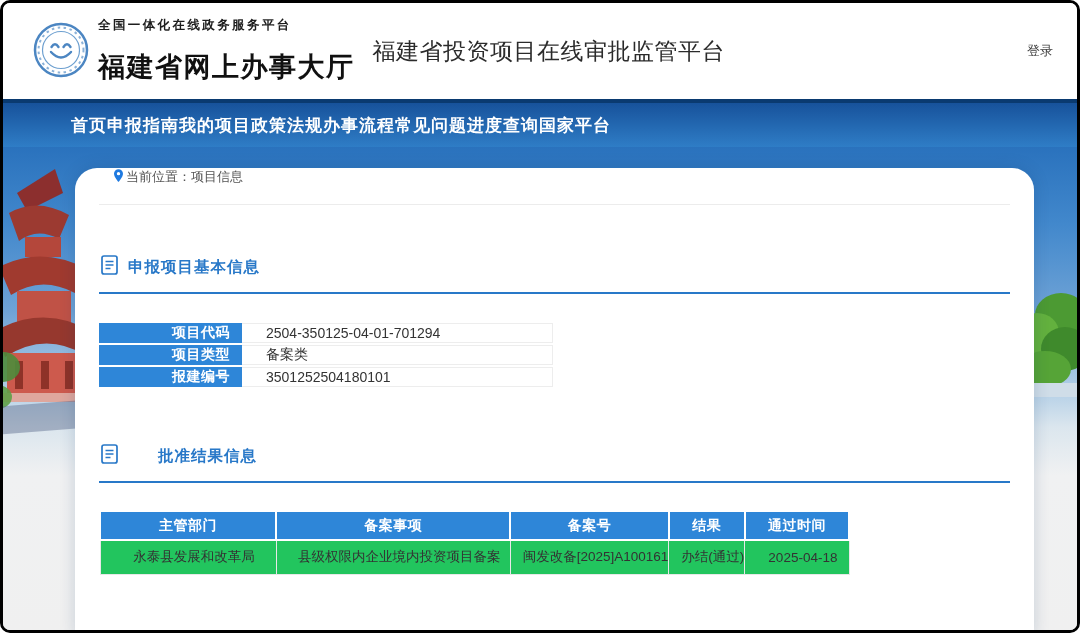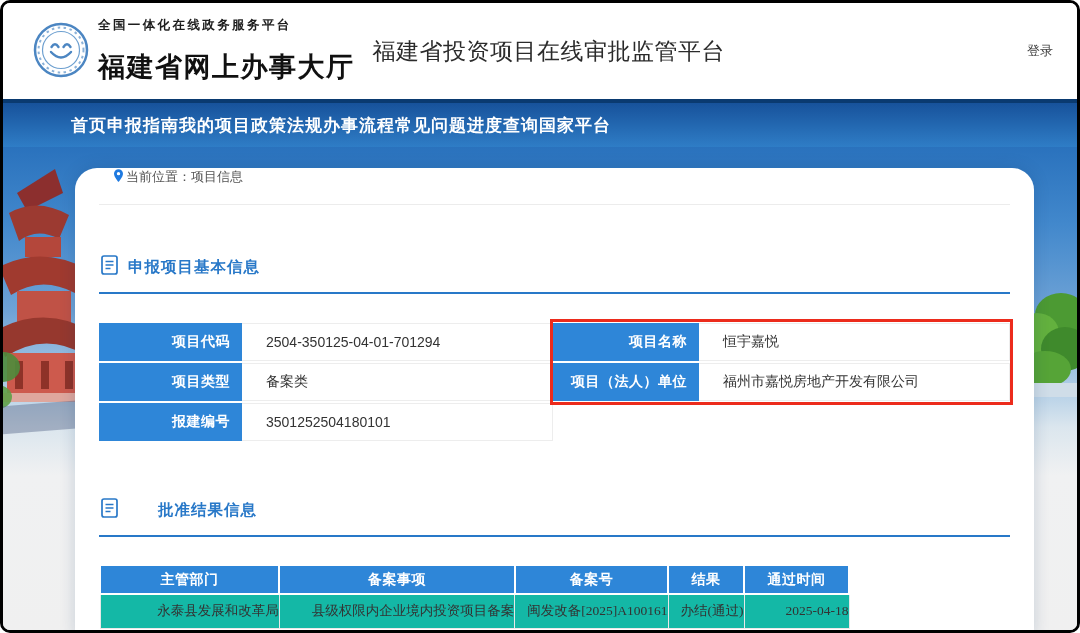--- a/index.html
+++ b/index.html
@@ -54,21 +54,21 @@
   .breadcrumb-text{font-size:13px;color:#555;}
   .section-head{display:flex;align-items:center;gap:10px;padding-left:2px;}
   .section-head .sec-title{color:var(--title-blue);font-size:15.5px;font-weight:bold;letter-spacing:1px;}
   .sec1{margin-top:50px;}
   .sec2{margin-top:55px;gap:40px;}
   .blue-hr{height:2px;background:var(--title-blue);margin-top:13px;}
   
   .info-grid{margin-top:29px;display:flex;}
   .col-left{width:454px;}
   .col-right{width:457px;position:relative;}
-  .field-row{display:flex;height:38px;margin-bottom:2px;}
+  .field-row{display:flex;height:20px;margin-bottom:2px;}
   .field-label{
     width:143px;flex:0 0 143px;background:var(--accent-blue);color:#fff;
     font-size:14px;font-weight:bold;display:flex;align-items:center;
     justify-content:flex-end;padding-right:12px;letter-spacing:.5px;white-space:nowrap;
   }
   .col-right .field-label{width:146px;flex:0 0 146px;}
   .field-value{
     flex:1;background:#fff;border:1px solid #ededed;border-left:none;
     display:flex;align-items:center;padding-left:24px;font-size:14px;color:#333;white-space:nowrap;
   }
@@ -76,22 +76,22 @@
     position:absolute;left:-3px;right:-3px;top:-4px;height:86px;
     border:3px solid var(--highlight-red);pointer-events:none;z-index:2;
   }
   
   .results-table{margin-top:27px;border-collapse:collapse;width:751px;}
   .results-table th{
     background:var(--accent-blue);color:#fff;font-size:14px;font-weight:bold;
     height:29px;border:2px solid #fff;text-align:center;letter-spacing:.5px;
   }
   .results-table td{
-    background:#14b8a6;border:1px solid #e8e8e8;height:34px;
-    font-size:13.5px;color:#333;padding-left:12px;text-align:right;white-space:nowrap;font-family:Liberation Serif, serif;
+    background:#22c55e;border:1px solid #e8e8e8;height:34px;
+    font-size:13.5px;color:#333;padding-left:12px;text-align:center;white-space:nowrap;
   }
 </style>
 </head>
 <body>
 
 <div class="screen">
 
   <div class="header">
     <span class="logo-badge">
       <svg width="56" height="56" viewBox="0 0 56 56">
@@ -183,31 +183,20 @@
           <div class="field-label">项目代码</div>
           <div class="field-value">2504-350125-04-01-701294</div>
         </div>
         <div class="field-row">
           <div class="field-label">项目类型</div>
           <div class="field-value">备案类</div>
         </div>
         <div class="field-row">
           <div class="field-label">报建编号</div>
           <div class="field-value">3501252504180101</div>
-        </div>
-      </div>
-      <div class="col-right">
-        <div class="red-frame"></div>
-        <div class="field-row">
-          <div class="field-label">项目名称</div>
-          <div class="field-value">恒宇嘉悦</div>
-        </div>
-        <div class="field-row">
-          <div class="field-label">项目（法人）单位</div>
-          <div class="field-value">福州市嘉悦房地产开发有限公司</div>
         </div>
       </div>
     </div>
 
     <div class="section-head sec2">
       <span>
         <svg width="17" height="20" viewBox="0 0 17 20">
           <rect x="1" y="1" width="15" height="18" rx="2" fill="none" stroke="#2878c8" stroke-width="1.7"></rect>
           <line x1="4.5" y1="6.5" x2="12.5" y2="6.5" stroke="#2878c8" stroke-width="1.5"></line>
           <line x1="4.5" y1="10" x2="12.5" y2="10" stroke="#2878c8" stroke-width="1.5"></line>

